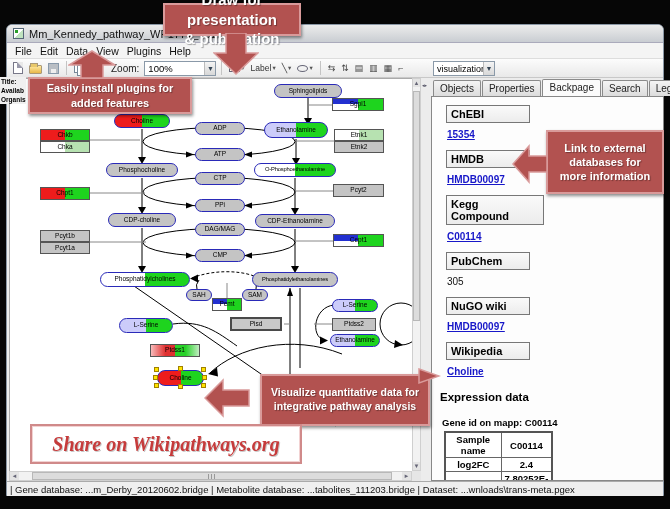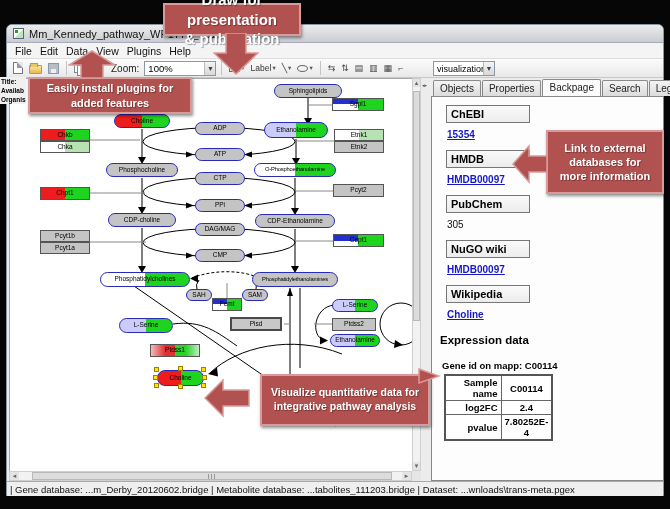--- a/index.html
+++ b/index.html
@@ -74,21 +74,21 @@
         font-weight:bold;font-size:11px;padding:2px 4px;color:#000;}
   .hbox.wide{width:98px;}
   .bp-link{display:inline-block;margin:6px 0 10px 1px;color:#1717c8;font-size:10px;font-weight:bold;
         text-decoration:underline;}
   .bp-text{margin:6px 0 10px 1px;font-size:10px;color:#111;}
   .exp-head{font-weight:bold;font-size:11.5px;margin:4px 0 14px -6px;}
   .gene-id{font-weight:bold;font-size:9.5px;margin:0 0 3px -4px;}
   table.exp{border-collapse:collapse;border:2px solid #555;margin-left:-2px;}
   table.exp td{border:1px solid #666;font-size:9.5px;font-weight:bold;text-align:center;
        padding:1px 3px;background:#fff;}
-  table.exp td:first-child{width:56px;text-align:right;}
+  table.exp td:first-child{width:56px;}
   table.exp td:last-child{width:48px;}
   
   .statusbar{position:absolute;left:0;top:456px;width:656px;height:15px;background:#efefef;
        border-top:1px solid #aaa;font-size:9.5px;color:#111;line-height:15px;padding:0 3px;
        white-space:nowrap;overflow:hidden;}
   
   .node{position:absolute;display:flex;align-items:center;justify-content:center;
         font-size:6.5px;line-height:1;white-space:nowrap;overflow:hidden;color:#000;z-index:5;}
   .node.sm{font-size:5.8px;letter-spacing:-0.2px;}
   .pill{border:1px solid #2a2ab8;border-radius:8px;}
@@ -327,20 +327,21 @@
           <span class="tab">Objects</span>
           <span class="tab">Properties</span>
           <span class="tab sel">Backpage</span>
           <span class="tab">Search</span>
           <span class="tab">Legend</span>
         </div>
       <div class="panel-body">
         <div id="bp-sections">
             <div><div class="hbox">ChEBI</div><a class="bp-link">15354</a></div>
             <div><div class="hbox">HMDB</div><a class="bp-link">HMDB00097</a></div>
+            <div><div class="hbox wide">Kegg Compound</div><a class="bp-link">C00114</a></div>
             <div>
               <div class="hbox">PubChem</div>
               <div class="bp-text">305</div>
             </div>
             <div><div class="hbox">NuGO wiki</div><a class="bp-link">HMDB00097</a></div>
             <div><div class="hbox">Wikipedia</div><a class="bp-link">Choline</a></div>
           </div>
         <div class="exp-head">Expression data</div>
         <div class="gene-id">Gene id on mapp: C00114</div>
         <table class="exp">
@@ -400,14 +401,17 @@
     <span>Visualize quantitative data  for</span>
     <span>integrative pathway analysis</span>
   </div>
   <svg class="co-arrow" style="left:204px;top:378px;" width="46" height="40">
     <polygon points="1,20 19,2 19,12 45,12 45,28 19,28 19,38"></polygon>
   </svg>
   <svg class="co-arrow" style="left:418px;top:366px;" width="23" height="20">
     <polygon points="1,3 21,10 1,17"></polygon>
   </svg>
 
+  <div class="share-box">
+    <span>Share on Wikipathways.org</span>
+  </div>
 
 </div>
 
 </body></html>

